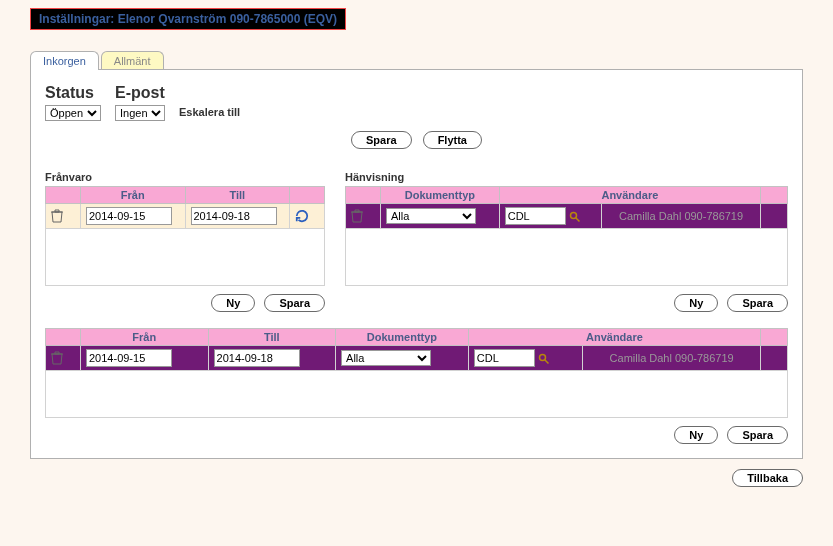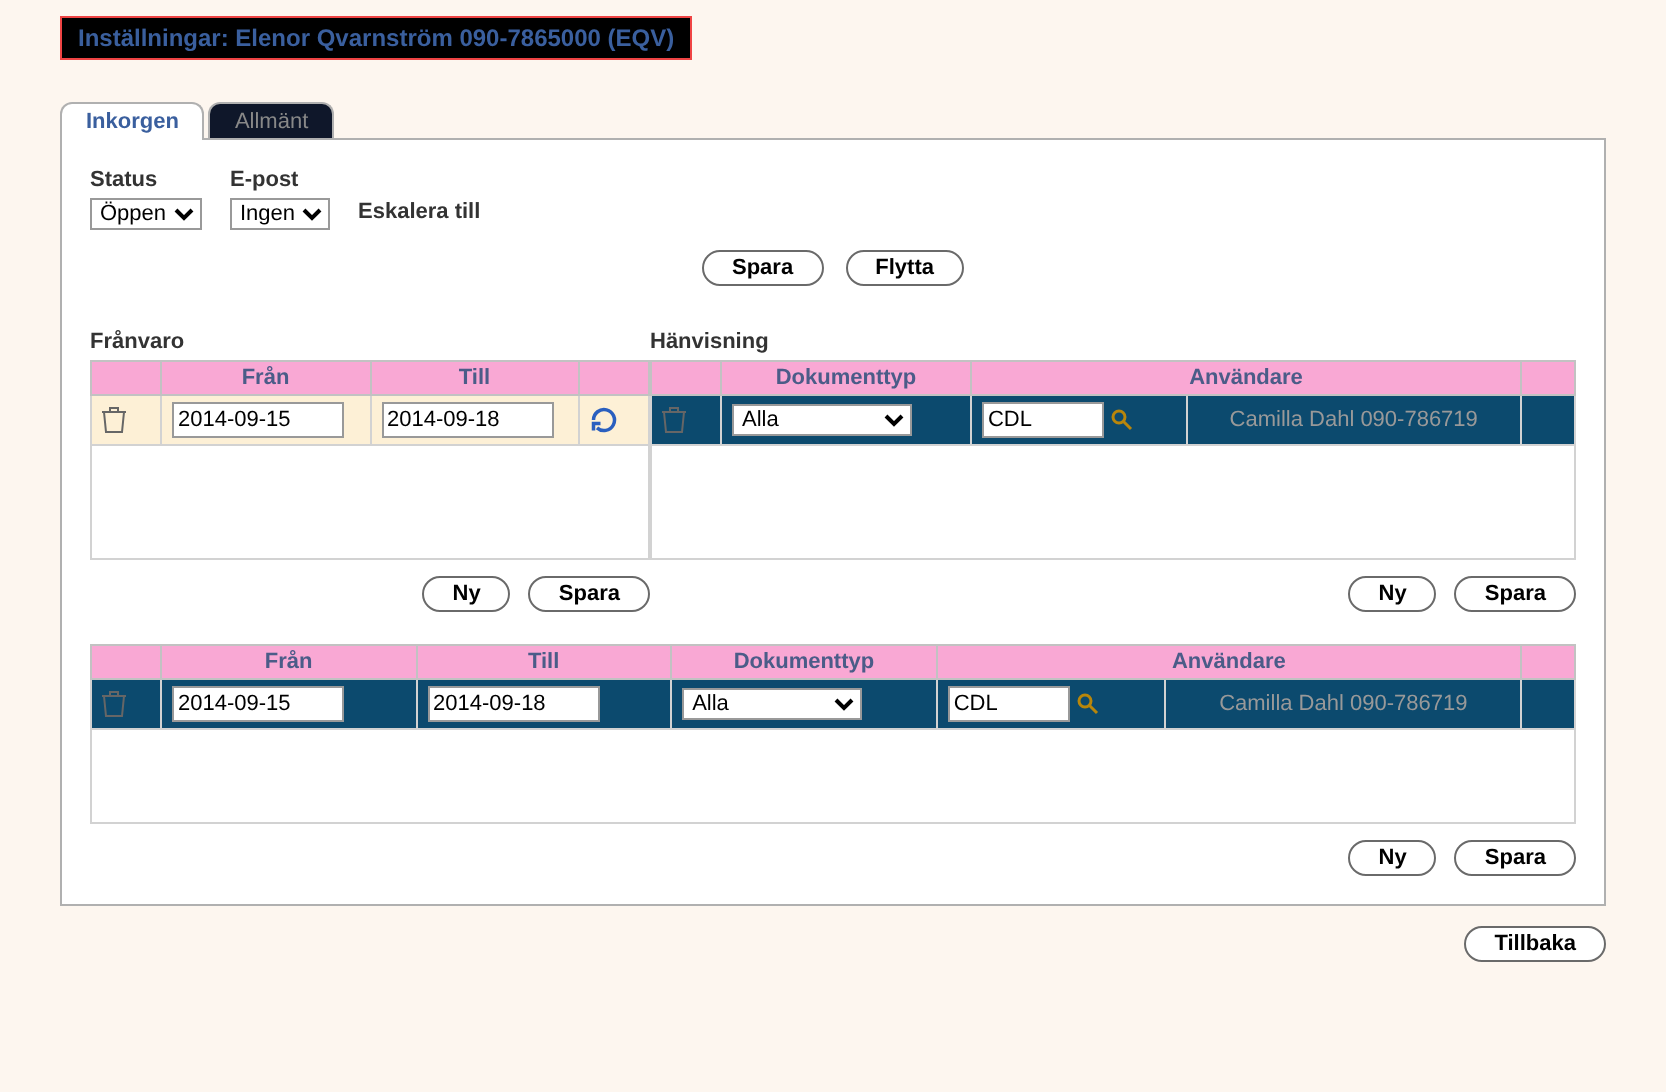--- a/index.html
+++ b/index.html
@@ -26,50 +26,50 @@
     display: flex;
     align-items: flex-end;
     margin-left: 0;
   }
   .tab {
     border: 1px solid #b0b0b0;
     border-bottom: none;
     border-radius: 6px 6px 0 0;
     padding: 3px 12px;
     margin-right: 2px;
-    background: #0f172a;
+    background: #fef9c3;
     color: #888;
     cursor: pointer;
     font-size: 11px;
     position: relative;
     top: 1px;
   }
   .tab.active {
     background: #fff;
     color: #3a5f9e;
-    font-weight: bold;
+    font-weight: normal;
     border-color: #b0b0b0;
     z-index: 2;
   }
   .panel {
     border: 1px solid #b0b0b0;
     background: #fff;
     padding: 14px;
     position: relative;
   }
   .filter-row {
     display: flex;
     align-items: flex-end;
     gap: 14px;
     margin-bottom: 10px;
   }
   .filter-group label {
     display: block;
     font-weight: bold;
-    font-size: 11px;
+    font-size: 16px;
     margin-bottom: 3px;
   }
   select {
     font-family: inherit;
     font-size: 11px;
     border: 1px solid #999;
     background: #fff;
   }
   input[type="text"] {
     font-family: inherit;
@@ -100,20 +100,21 @@
     cursor: pointer;
   }
   .center-btns {
     text-align: center;
     margin-bottom: 22px;
   }
   .center-btns .btn { margin: 0 4px; }
 
   .two-col {
     display: flex;
+    gap: 20px;
     margin-bottom: 16px;
     align-items: flex-start;
   }
   .box {
     flex: 0 0 auto;
   }
   .box-title {
     font-weight: bold;
     font-size: 11px;
     margin-bottom: 3px;
@@ -127,21 +128,21 @@
     background: #f9a8d4;
     color: #4b5c88;
     font-weight: bold;
     font-size: 11px;
     padding: 2px 6px;
   }
   table.grid td {
     border: 1px solid #d2d2d2;
     padding: 3px 5px;
     font-size: 11px;
-    background:#0c4a6e;
+    background:#701a75;
     vertical-align: middle;
   }
   table.grid tr.selrow td {
     background: #fdf0d6;
   }
   .trash-icon svg { width:12px; height:14px; display:block; }
   .refresh-icon svg { width:14px;height:14px; display:block; }
   .search-icon svg { width:12px;height:12px; display:block; }
   .cell-input {
     width: 80px;

